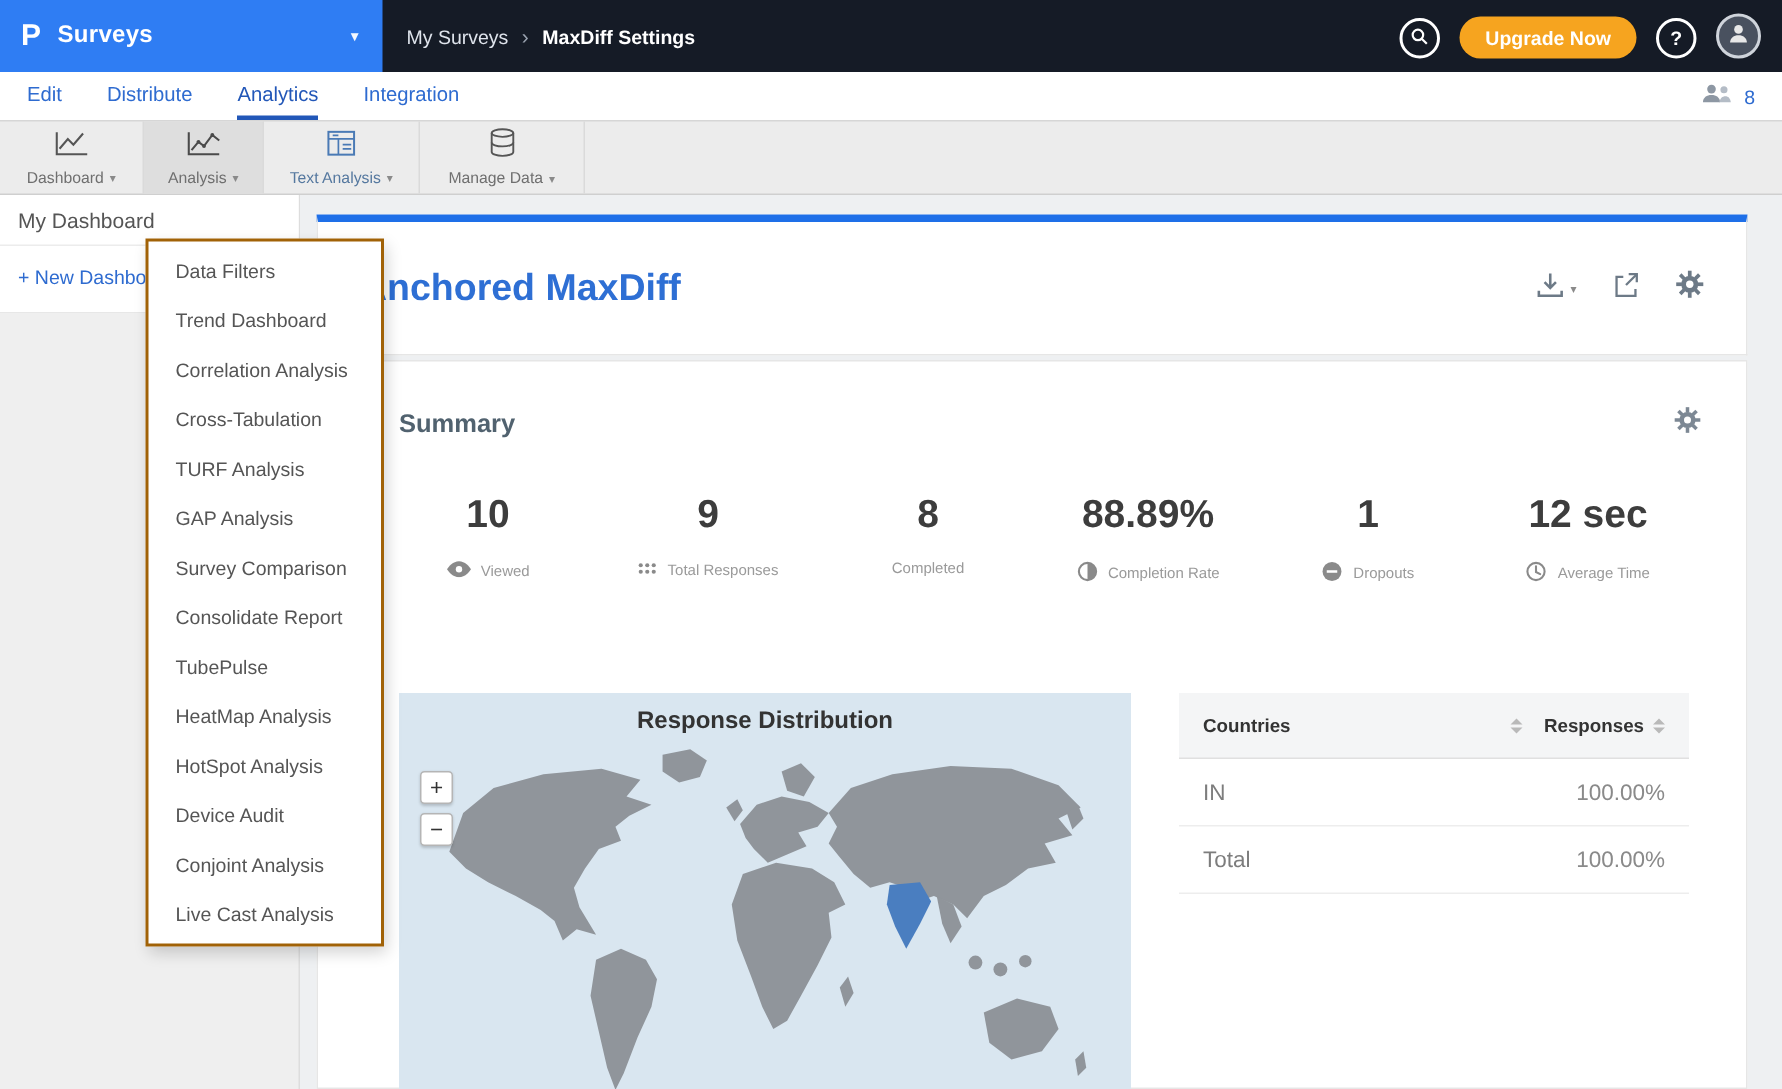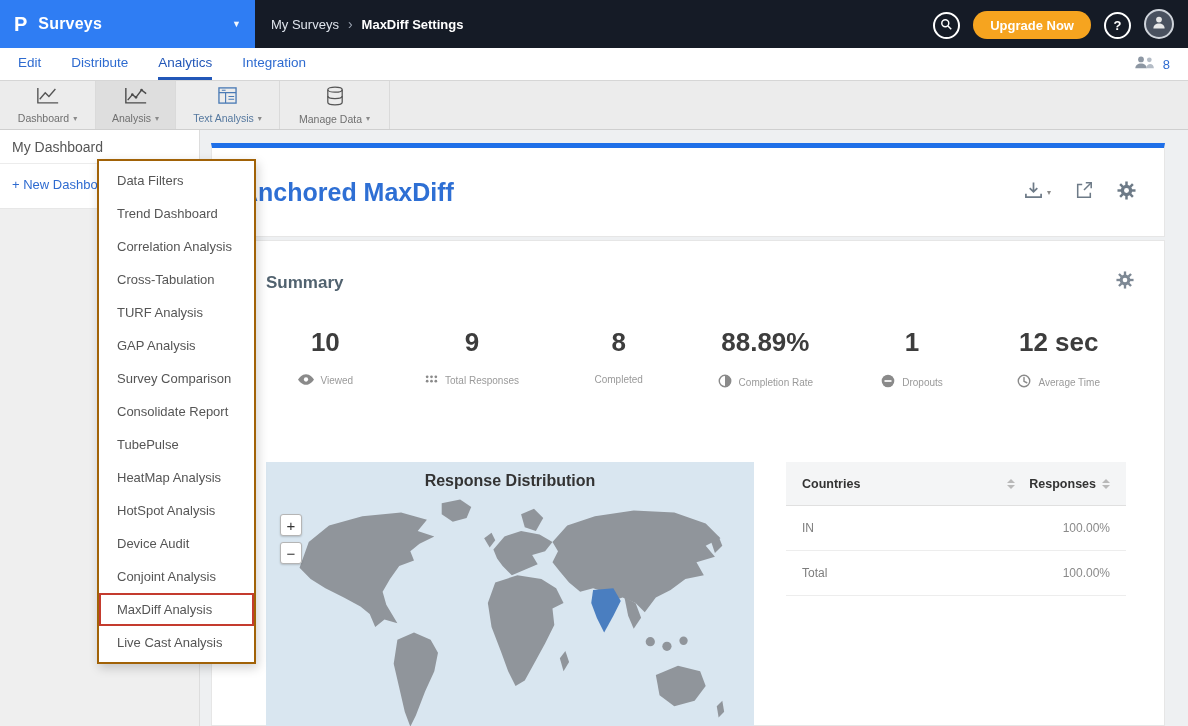--- a/index.html
+++ b/index.html
@@ -66,21 +66,21 @@
   .zoom-btn { width:22px; height:22px; background:#fff; border:1px solid #b5b5b5; border-radius:3px; font-size:15px; color:#333; display:flex; align-items:center; justify-content:center; cursor:pointer; box-shadow:0 1px 2px rgba(0,0,0,.18); }
   .map-svg { position:absolute; left:0; top:32px; width:488px; height:240px; }
 
   .table-card { position:absolute; left:574px; top:221px; width:340px; }
   .table-head { display:flex; align-items:center; background:#f4f5f6; height:44px; padding:0 16px; border-bottom:1px solid #e0e0e0; font-size:12.5px; font-weight:bold; color:#333; }
   .col-countries { flex:1; display:flex; align-items:center; justify-content:space-between; }
   .col-responses { display:flex; align-items:center; margin-left:14px; }
   .sort { display:inline-flex; flex-direction:column; gap:2px; margin-left:6px; cursor:pointer; }
   .sort .up { width:0; height:0; border-left:4px solid transparent; border-right:4px solid transparent; border-bottom:4px solid #b9b9b9; }
   .sort .down { width:0; height:0; border-left:4px solid transparent; border-right:4px solid transparent; border-top:4px solid #b9b9b9; }
-  .table-row { display:flex; align-items:center; height:45px; padding:0 16px; border-bottom:1px solid #ededed; font-size:12px; color:#7d7d7d;gap:24px; }
+  .table-row { display:flex; align-items:center; height:45px; padding:0 16px; border-bottom:1px solid #ededed; font-size:15px; color:#7d7d7d;gap:24px; }
   .row-country { flex:1; }
   .row-value { color:#8a8a8a; }
 
   
   .analysis-menu { position:absolute; left:97px; top:131px; width:159px; background:#fff; border:2px solid #a16207; box-shadow:2px 4px 10px rgba(0,0,0,.18); z-index:40; padding:3px 0;margin-top:28px; }
   .menu-item { height:33px; line-height:33px; padding:0 18px; font-size:13px; color:#555; cursor:pointer; white-space:nowrap; }
   .menu-item.highlighted { border:2px solid #c43b2e; line-height:29px; padding:0 16px; }
 </style>
 </head>
 <body>
@@ -402,17 +402,16 @@
     <div class="menu-item">Cross-Tabulation</div>
     <div class="menu-item">TURF Analysis</div>
     <div class="menu-item">GAP Analysis</div>
     <div class="menu-item">Survey Comparison</div>
     <div class="menu-item">Consolidate Report</div>
     <div class="menu-item">TubePulse</div>
     <div class="menu-item">HeatMap Analysis</div>
     <div class="menu-item">HotSpot Analysis</div>
     <div class="menu-item">Device Audit</div>
     <div class="menu-item">Conjoint Analysis</div>
-    <div class="menu-item highlighted">MaxDiff Analysis</div>
     <div class="menu-item">Live Cast Analysis</div>
   </div>
 
 </div>
 
 </body></html>

